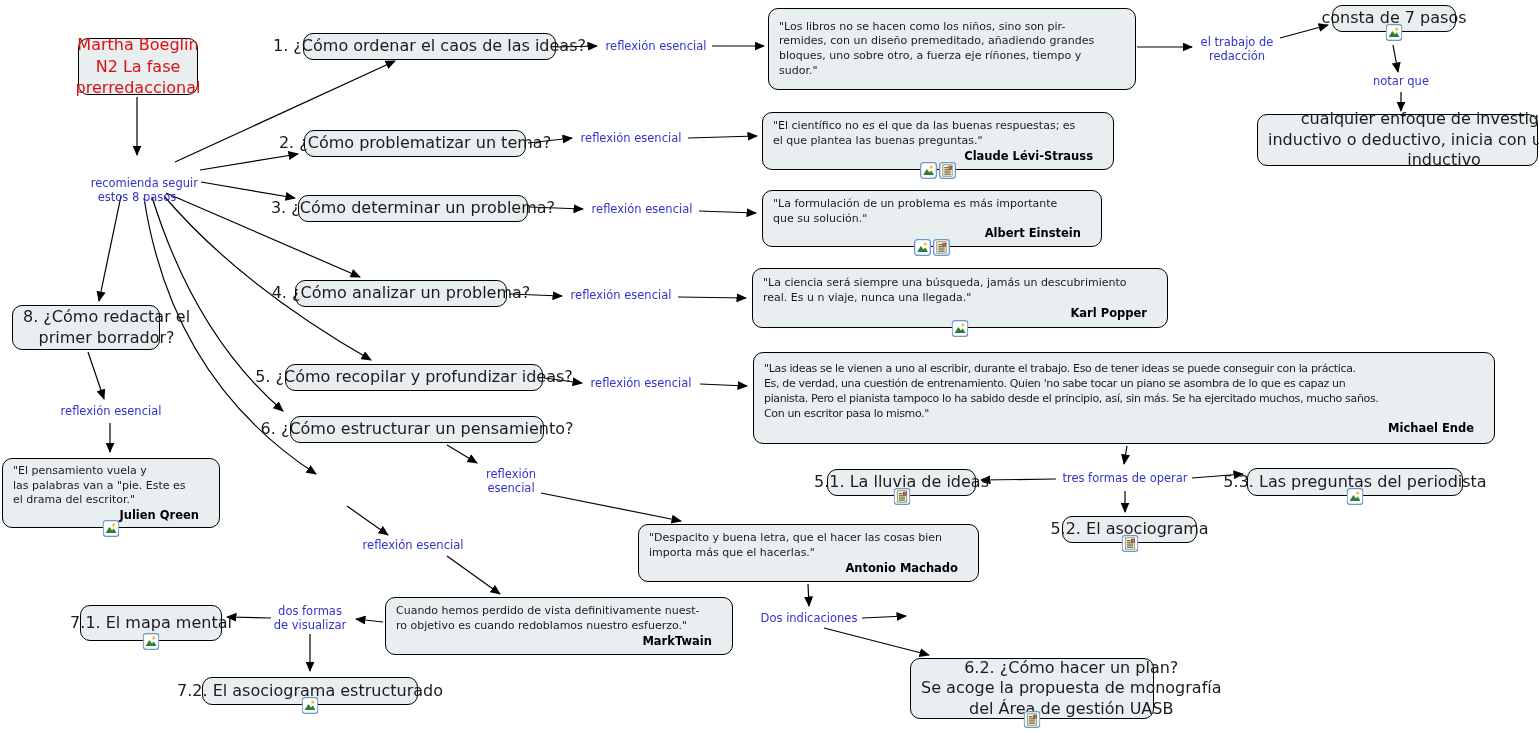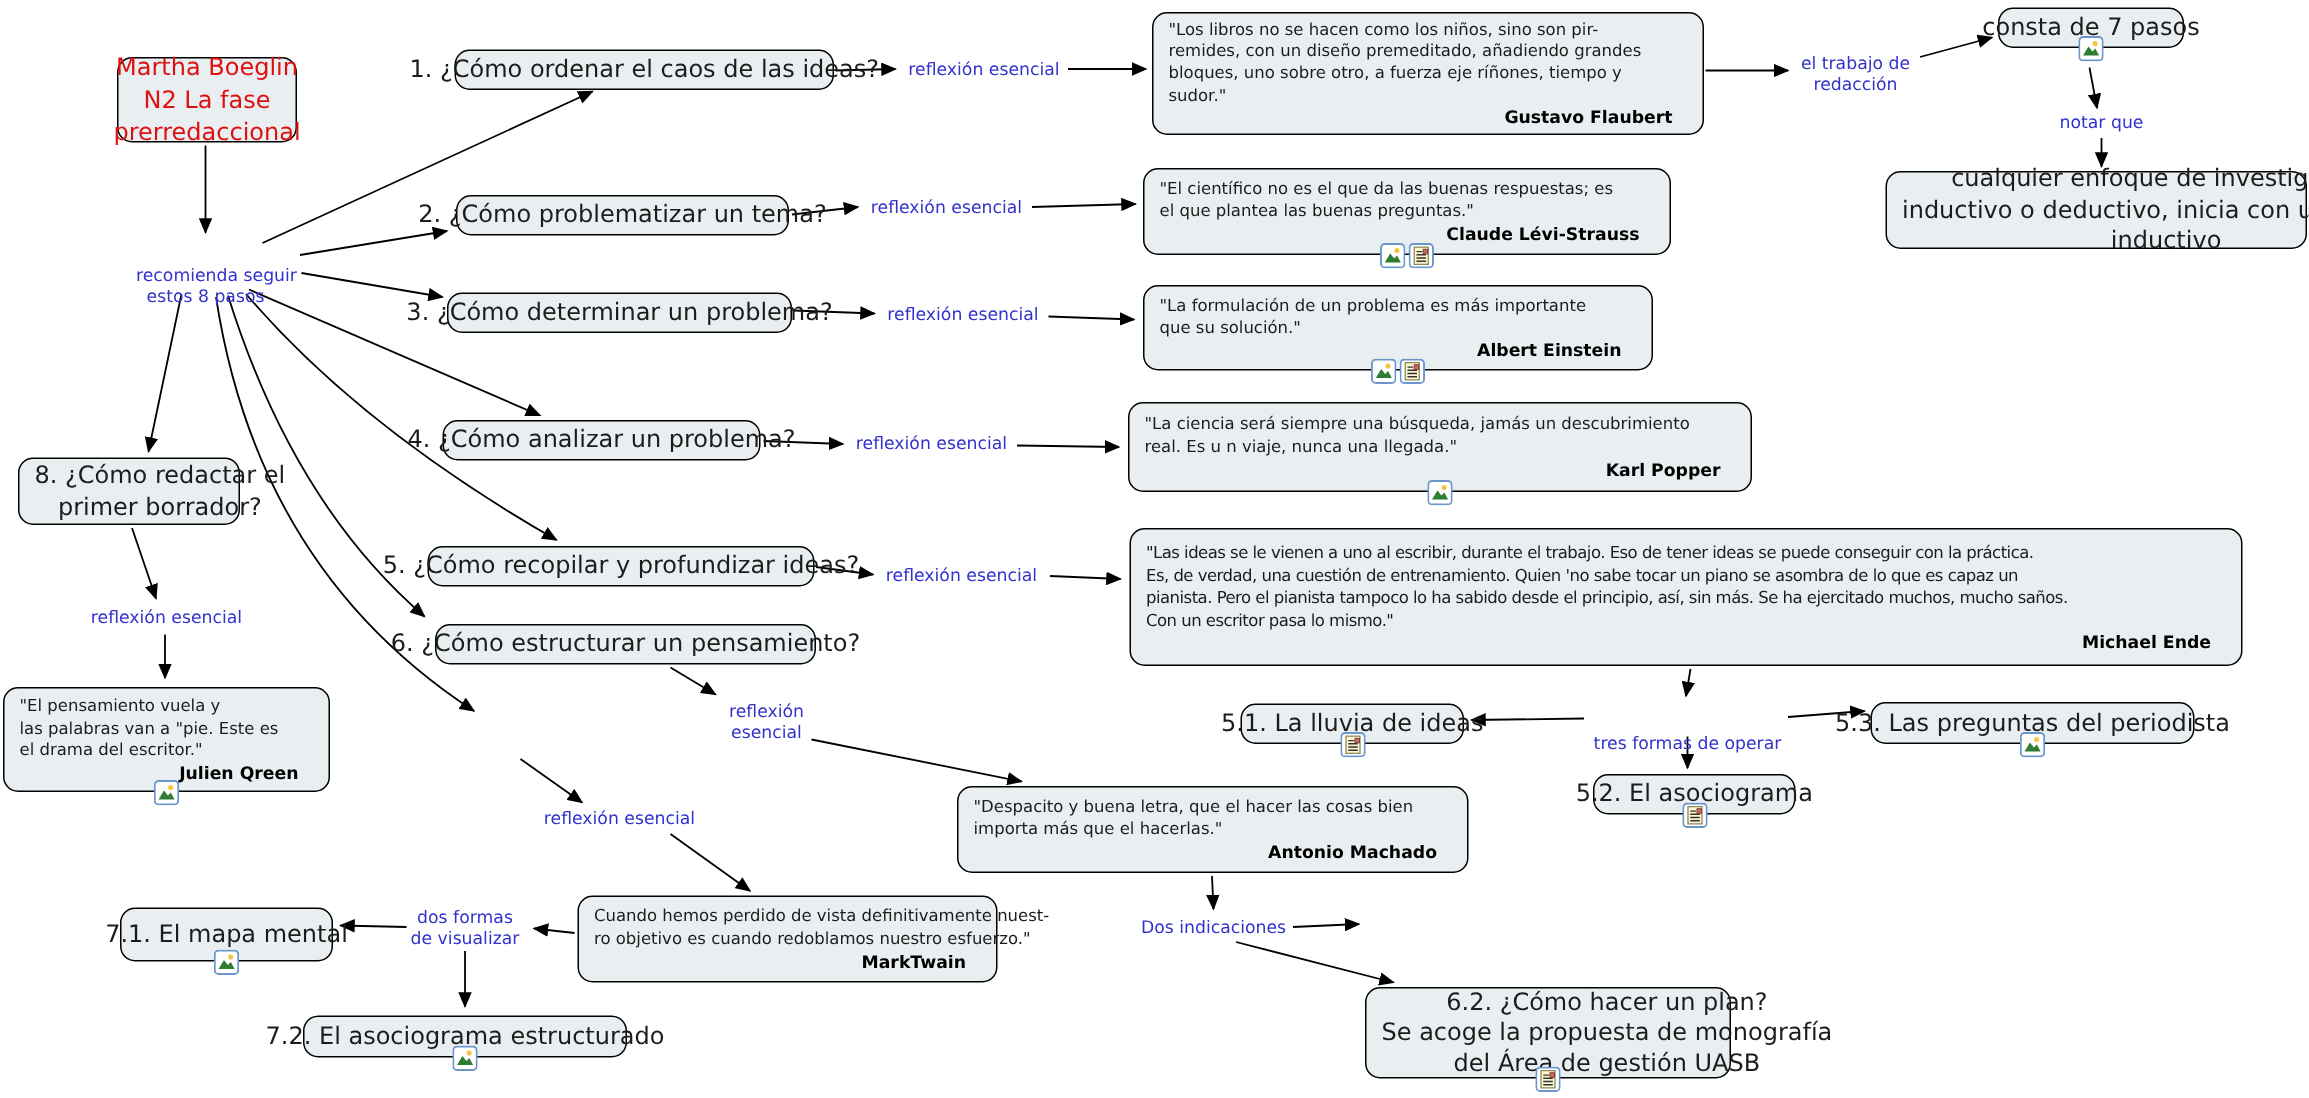--- a/index.html
+++ b/index.html
@@ -140,31 +140,30 @@
   <div class="lbl" style="left:621px;top:289px"><span>reflexión esencial</span></div>
   <div class="lbl" style="left:641px;top:377px"><span>reflexión esencial</span></div>
   <div class="lbl" style="left:511px;top:468px"><span>reflexión
 esencial</span></div>
   <div class="lbl" style="left:413px;top:539px"><span>reflexión esencial</span></div>
   <div class="lbl" style="left:111px;top:405px"><span>reflexión esencial</span></div>
 
   <div class="lbl" style="left:1237px;top:36px"><span>el trabajo de
 redacción</span></div>
   <div class="lbl" style="left:1401px;top:75px"><span>notar que</span></div>
-  <div class="lbl" style="left:1125px;top:489px"><span>tres formas de operar</span></div>
+  <div class="lbl" style="left:1125px;top:472px"><span>tres formas de operar</span></div>
   <div class="lbl" style="left:809px;top:612px"><span>Dos indicaciones</span></div>
   <div class="lbl" style="left:310px;top:605px"><span>dos formas
 de visualizar</span></div>
 
   <div class="node quote" style="left:768px;top:8px;width:368px;height:82px">
     <div class="qt">"Los libros no se hacen como los niños, sino son pir-
 remides, con un diseño premeditado, añadiendo grandes
 bloques, uno sobre otro, a fuerza eje ríñones, tiempo y
 sudor."</div>
-    <div class="qa">Gustavo Flaubert</div>
   </div>
 
   <div class="node quote" style="left:762px;top:112px;width:352px;height:58px">
     <div class="qt">"El científico no es el que da las buenas respuestas; es
 el que plantea las buenas preguntas."</div>
     <div class="qa">Claude Lévi-Strauss</div>
     <span class="ics">
       <svg class="ric">
           <use href="#ic-img"></use>
         </svg>
@@ -206,21 +205,21 @@
 Con un escritor pasa lo mismo."</div>
     <div class="qa">Michael Ende</div>
   </div>
 
   <div class="node quote" style="left:638px;top:524px;width:341px;height:58px">
     <div class="qt">"Despacito y buena letra, que el hacer las cosas bien
 importa más que el hacerlas."</div>
     <div class="qa">Antonio Machado</div>
   </div>
 
-  <div class="node quote" style="left:385px;top:597px;width:280px;height:58px">
+  <div class="node quote" style="left:385px;top:597px;width:348px;height:58px">
     <div class="qt">Cuando hemos perdido de vista definitivamente nuest-
 ro objetivo es cuando redoblamos nuestro esfuerzo."</div>
     <div class="qa">MarkTwain</div>
   </div>
 
   <div class="node quote" style="left:2px;top:458px;width:218px;height:70px">
     <div class="qt">"El pensamiento vuela y
 las palabras van a "pie. Este es
 el drama del escritor."</div>
     <div class="qa">Julien Qreen</div>

